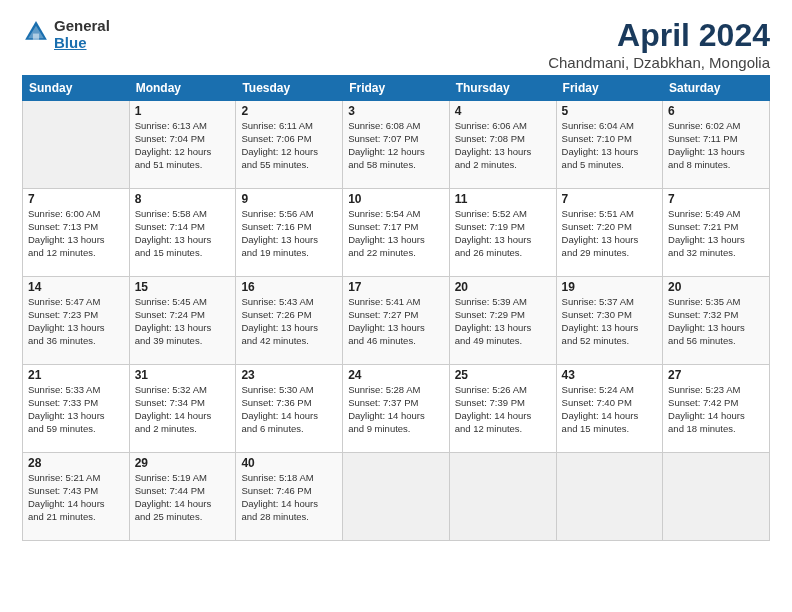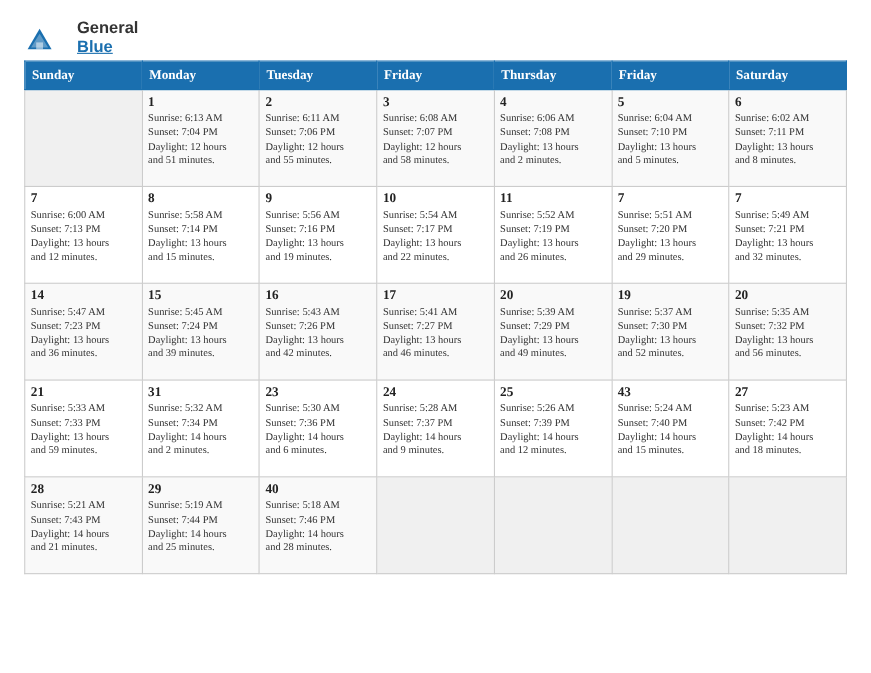--- a/index.html
+++ b/index.html
@@ -16,22 +16,22 @@
       padding: 18px 22px 10px 22px;
     }
     .header-top {
       display: flex;
       justify-content: space-between;
       align-items: flex-start;
       margin-bottom: 4px;
     }
     .logo {
       display: flex;
-      align-items: flex-end;
-      gap: 20px;
+      align-items: flex-start;
+      gap: 4px;
     }
     .logo-text {
       display: flex;
       flex-direction: column;
       line-height: 1.1;
     }
     .logo-general {
       font-size: 15px;
       font-weight: bold;
       color: #333;
@@ -58,21 +58,20 @@
     .cal-subtitle {
       font-size: 15px;
       color: #444;
       margin-top: 1px;
     }
     .calendar {
       width: 100%;
       border-collapse: collapse;
       margin-top: 2px;
       font-size: 11px;
-      font-family: Liberation Serif, serif;
     }
     .calendar thead tr th {
       background: #1a6faf;
       color: #fff;
       font-size: 12px;
       font-weight: bold;
       padding: 5px 6px;
       border: 1px solid #1a6faf;
       text-align: left;
     }
@@ -116,20 +115,24 @@
       <svg class="logo-icon" viewBox="0 0 36 36">
         <polygon points="18,4 32,28 4,28" fill="#1a6faf"></polygon>
         <polygon points="18,10 28,26 8,26" fill="#fff" opacity="0.3"></polygon>
         <rect x="14" y="20" width="8" height="8" fill="#fff" opacity="0.5"></rect>
       </svg>
       <div class="logo-text">
         <span class="logo-general">General</span>
         <span class="logo-blue">Blue</span>
       </div>
     </div>
+    <div class="title-block">
+      <div class="cal-title">April 2024</div>
+      <div class="cal-subtitle">Chandmani, Dzabkhan, Mongolia</div>
+    </div>
   </div>
 
   <table class="calendar">
     <thead>
       <tr>
         <th>Sunday</th>
         <th>Monday</th>
         <th>Tuesday</th>
         <th>Friday</th>
         <th>Thursday</th>

